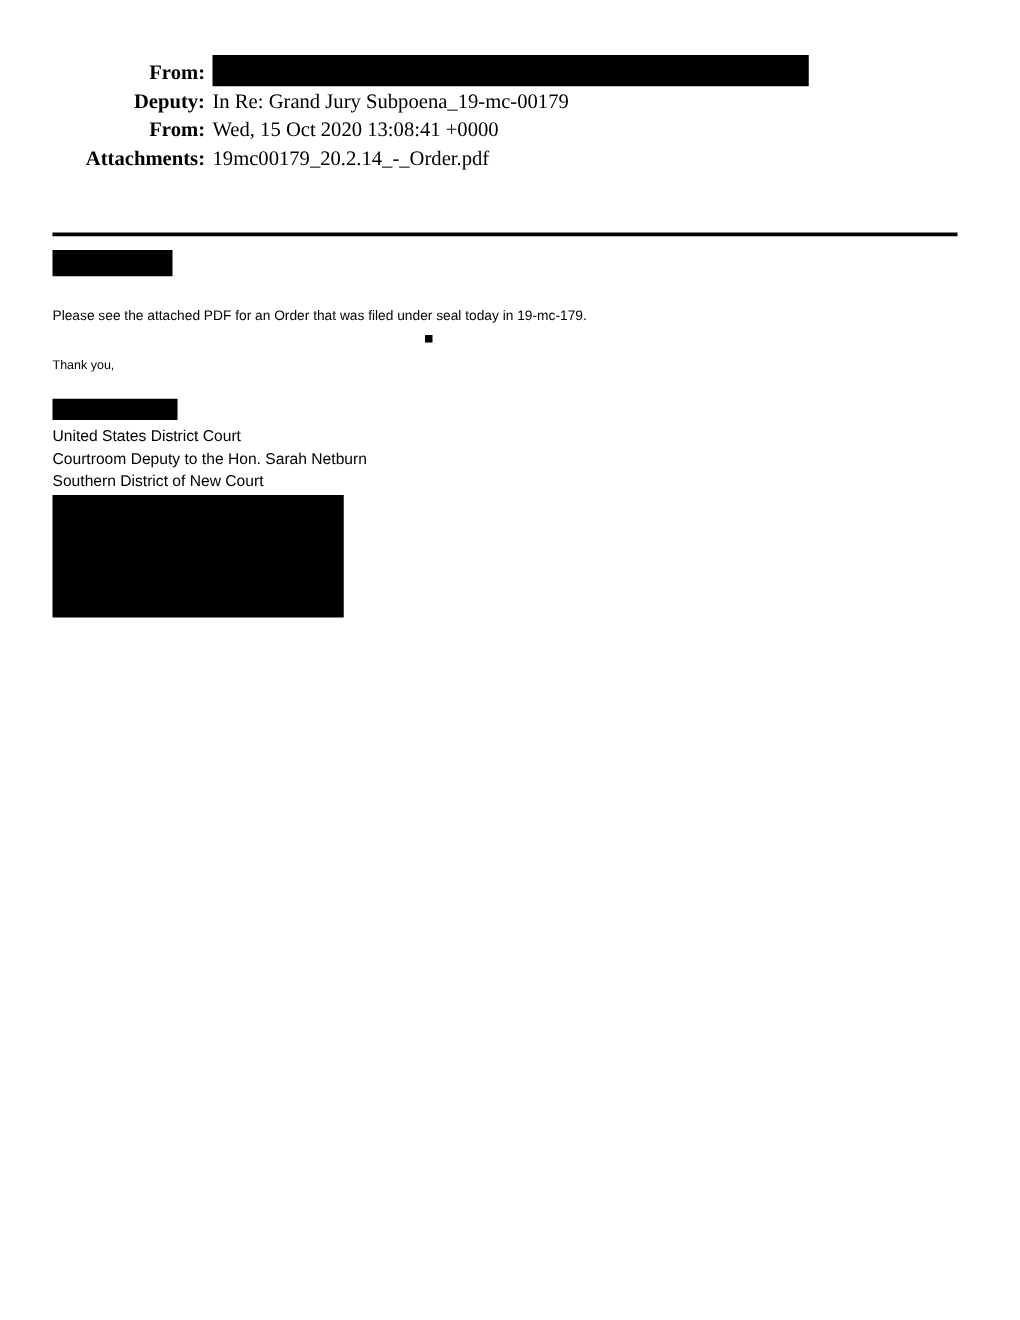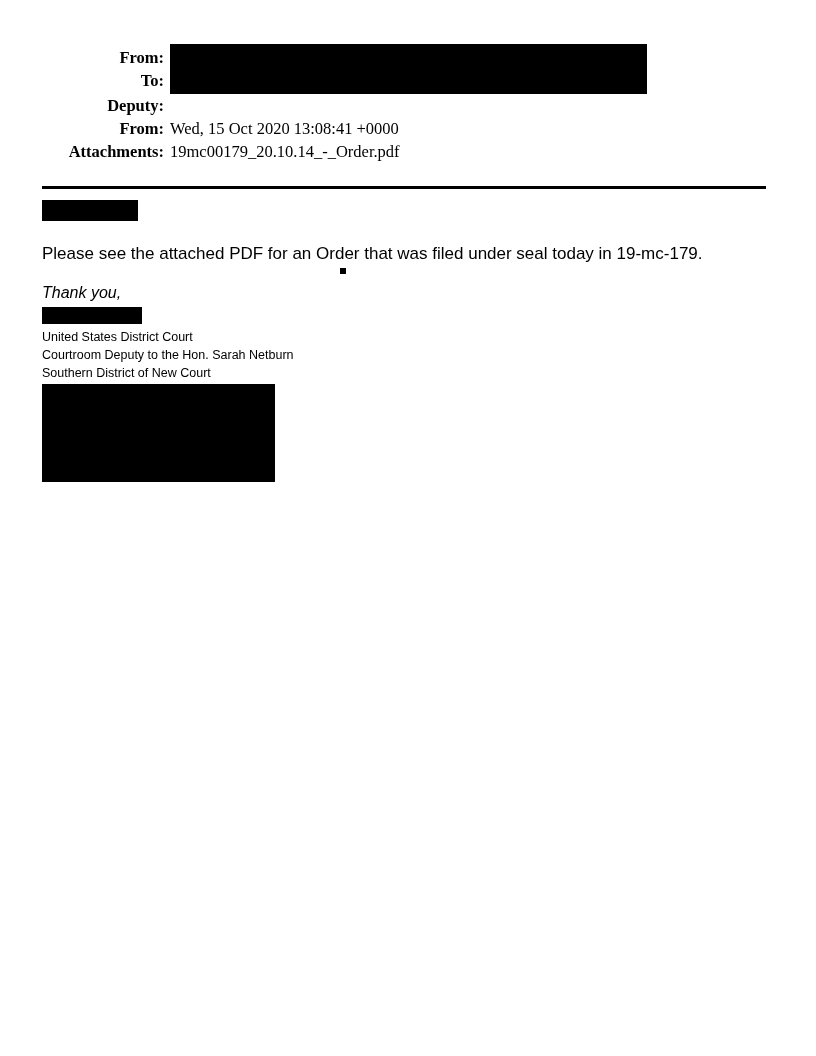--- a/index.html
+++ b/index.html
@@ -90,31 +90,30 @@
     font-family: "Liberation Sans", sans-serif;
     font-size: 12.5px;
     color: #000000;
   }
   .redact-name-top {
     width: 96px;
     height: 21px;
     margin-bottom: 24px;
   }
   .para {
-    font-size: 17px;
+    font-size: 11px;
     line-height: 17px;
     margin: 0 0 22px 0;
     font-family: "Liberation Sans", sans-serif;
   }
   .thanks {
-    font-size: 16px;
+    font-size: 10px;
     line-height: 17px;
-    margin: 0 0 6px 0;
+    margin: 0 0 18px 0;
     font-family: "Liberation Sans", sans-serif;
-    font-style: italic;
   }
   .redact-sig {
     width: 100px;
     height: 17px;
     margin-bottom: 4px;
   }
   .sig-line {
     font-size: 12.5px;
     line-height: 18px;
     font-family: "Liberation Sans", sans-serif;
@@ -143,39 +142,34 @@
 
   <div class="headers">
 
     <div class="hdr-row">
       <div class="hdr-label">From:</div>
       <div class="hdr-value">
         <span class="redact redact-from"></span>
       </div>
     </div>
 
-    <div class="hdr-row">
-      <div class="hdr-label">To:</div>
-      <div class="hdr-value">
-        <span class="redact redact-to"></span>
-      </div>
-    </div>
 
     <div class="hdr-row">
       <div class="hdr-label">Deputy:</div>
+      <div class="hdr-value">In Re: Grand Jury Subpoena_19-mc-00179</div>
     </div>
 
     <div class="hdr-row">
       <div class="hdr-label">From:</div>
       <div class="hdr-value">Wed, 15 Oct 2020 13:08:41 +0000</div>
     </div>
 
     <div class="hdr-row">
       <div class="hdr-label">Attachments:</div>
-      <div class="hdr-value">19mc00179_20.10.14_-_Order.pdf</div>
+      <div class="hdr-value">19mc00179_20.2.14_-_Order.pdf</div>
     </div>
 
   </div>
 
   <div class="divider"></div>
 
   <div class="body-area">
     <div class="redact redact-name-top"></div>
 
     <p class="para">Please see the attached PDF for an Order that was filed under seal today in 19-mc-179.</p>

